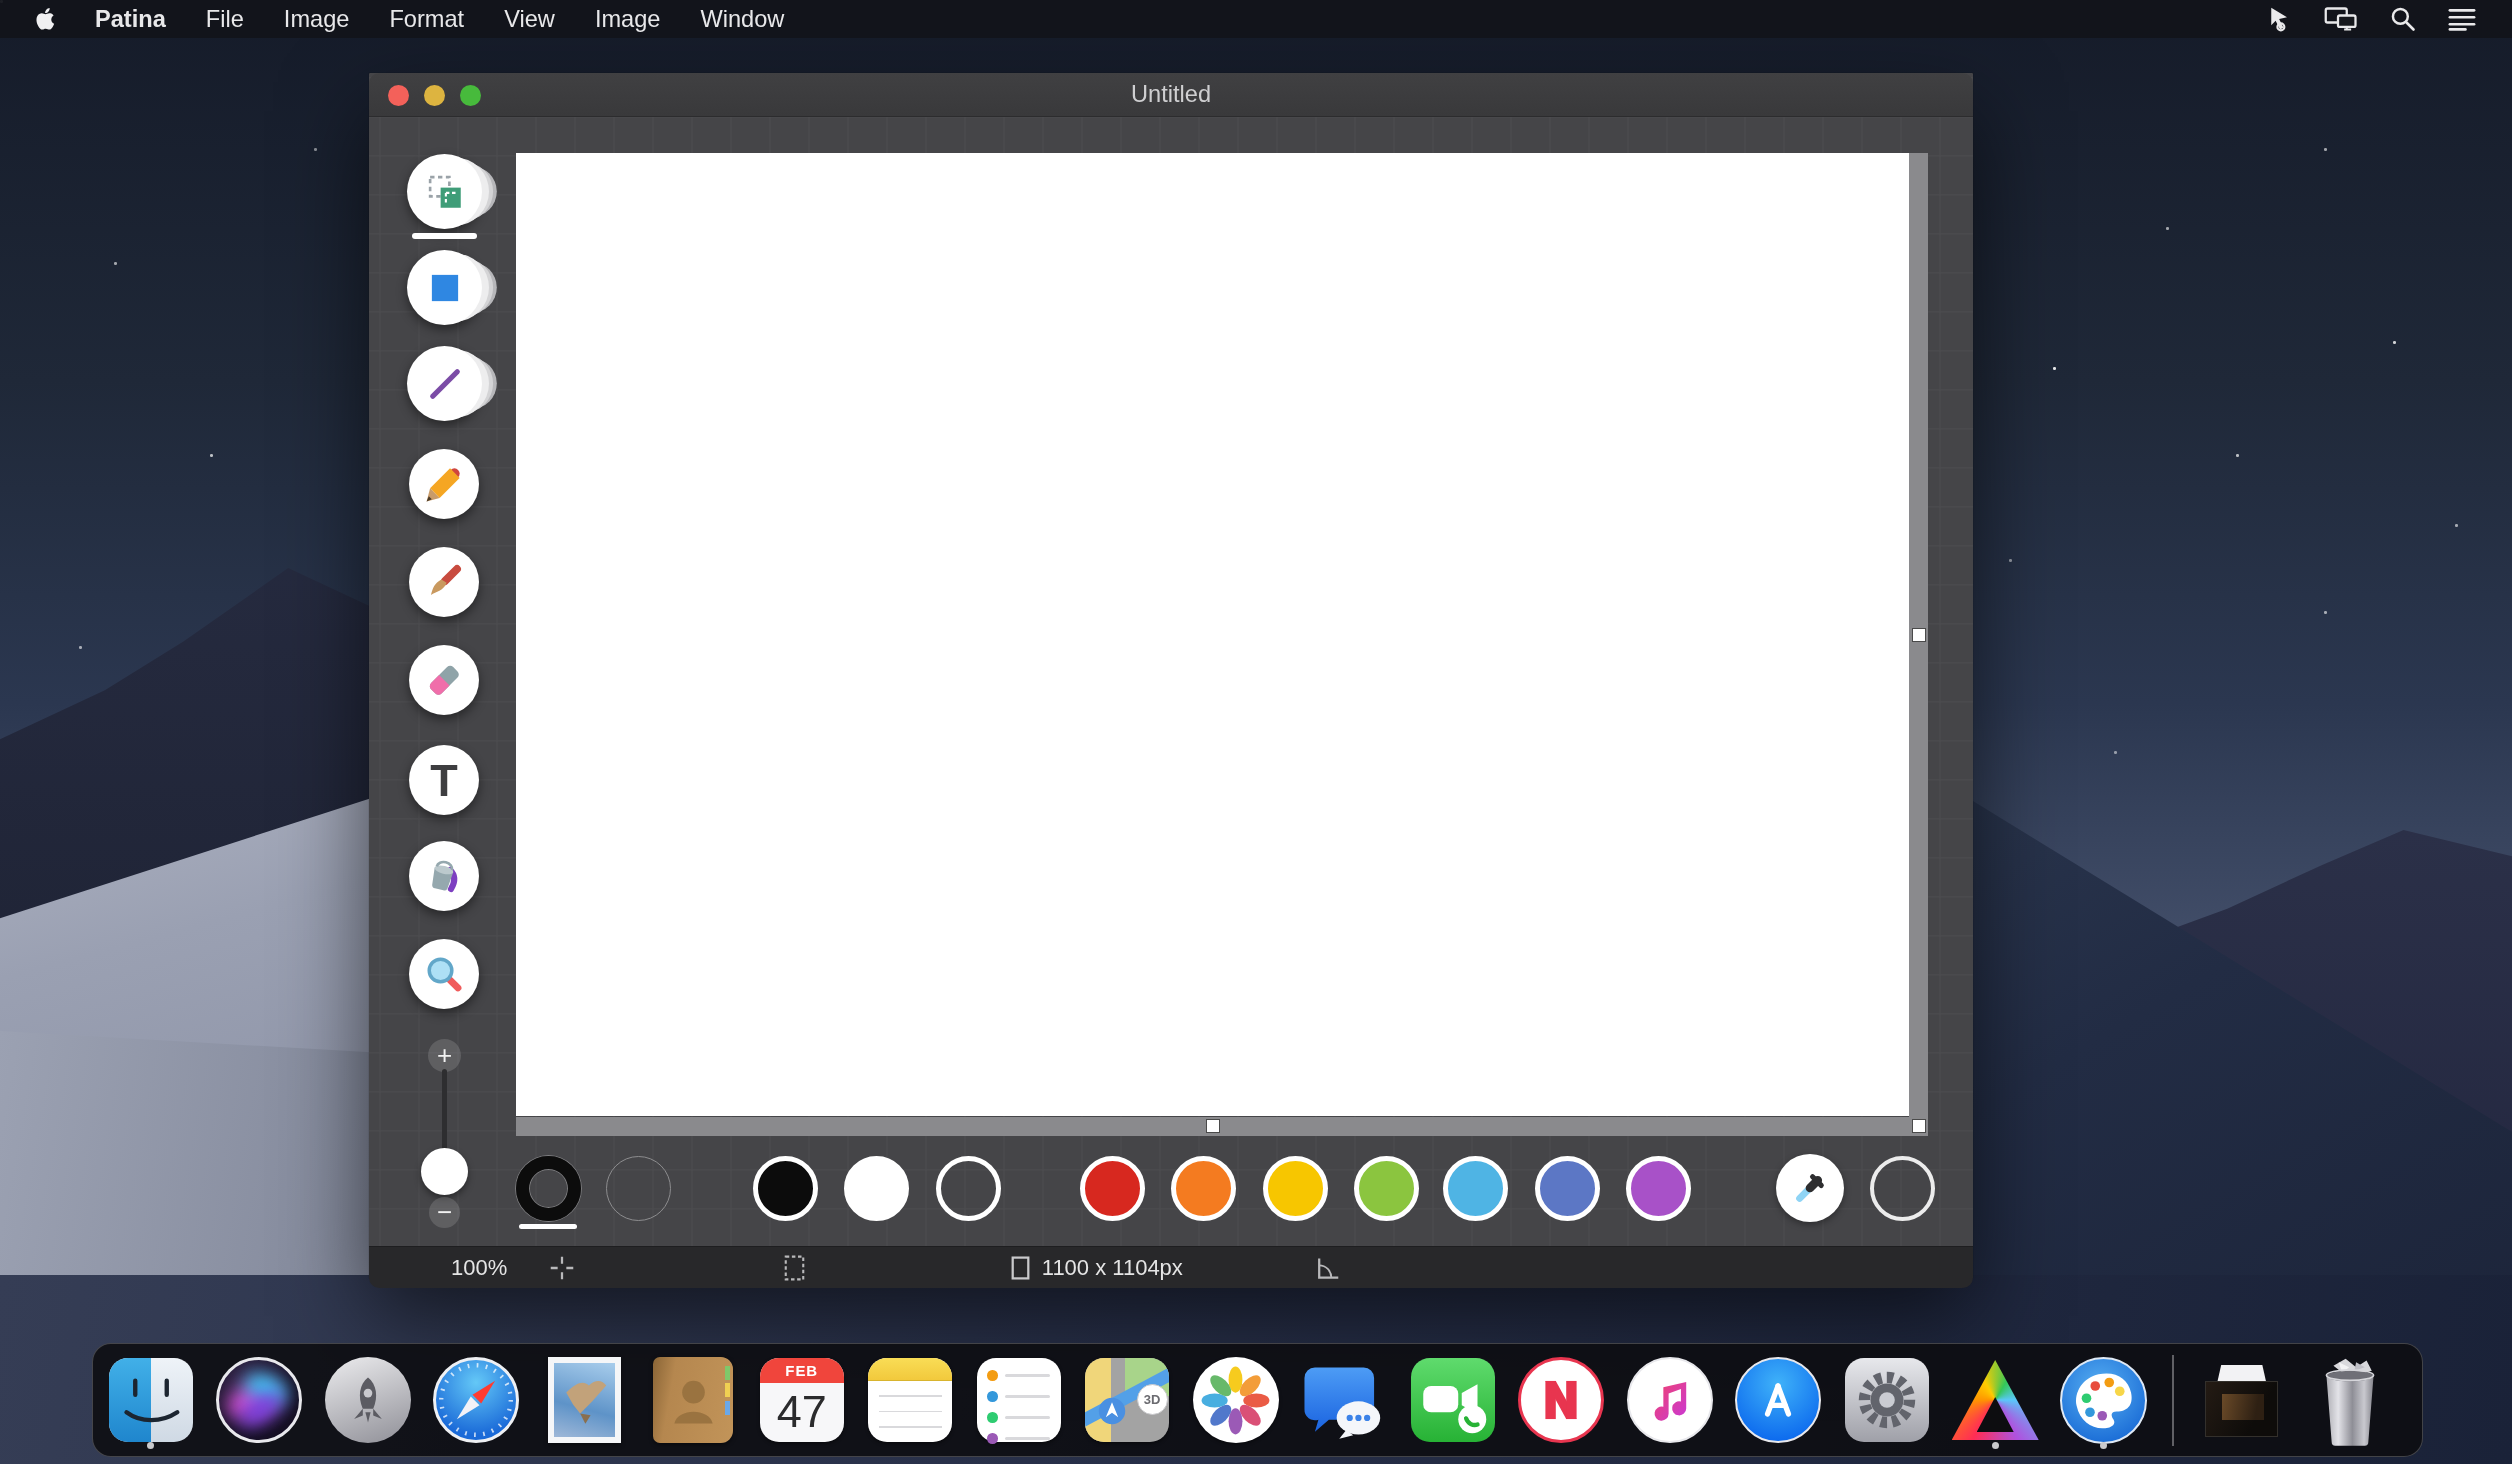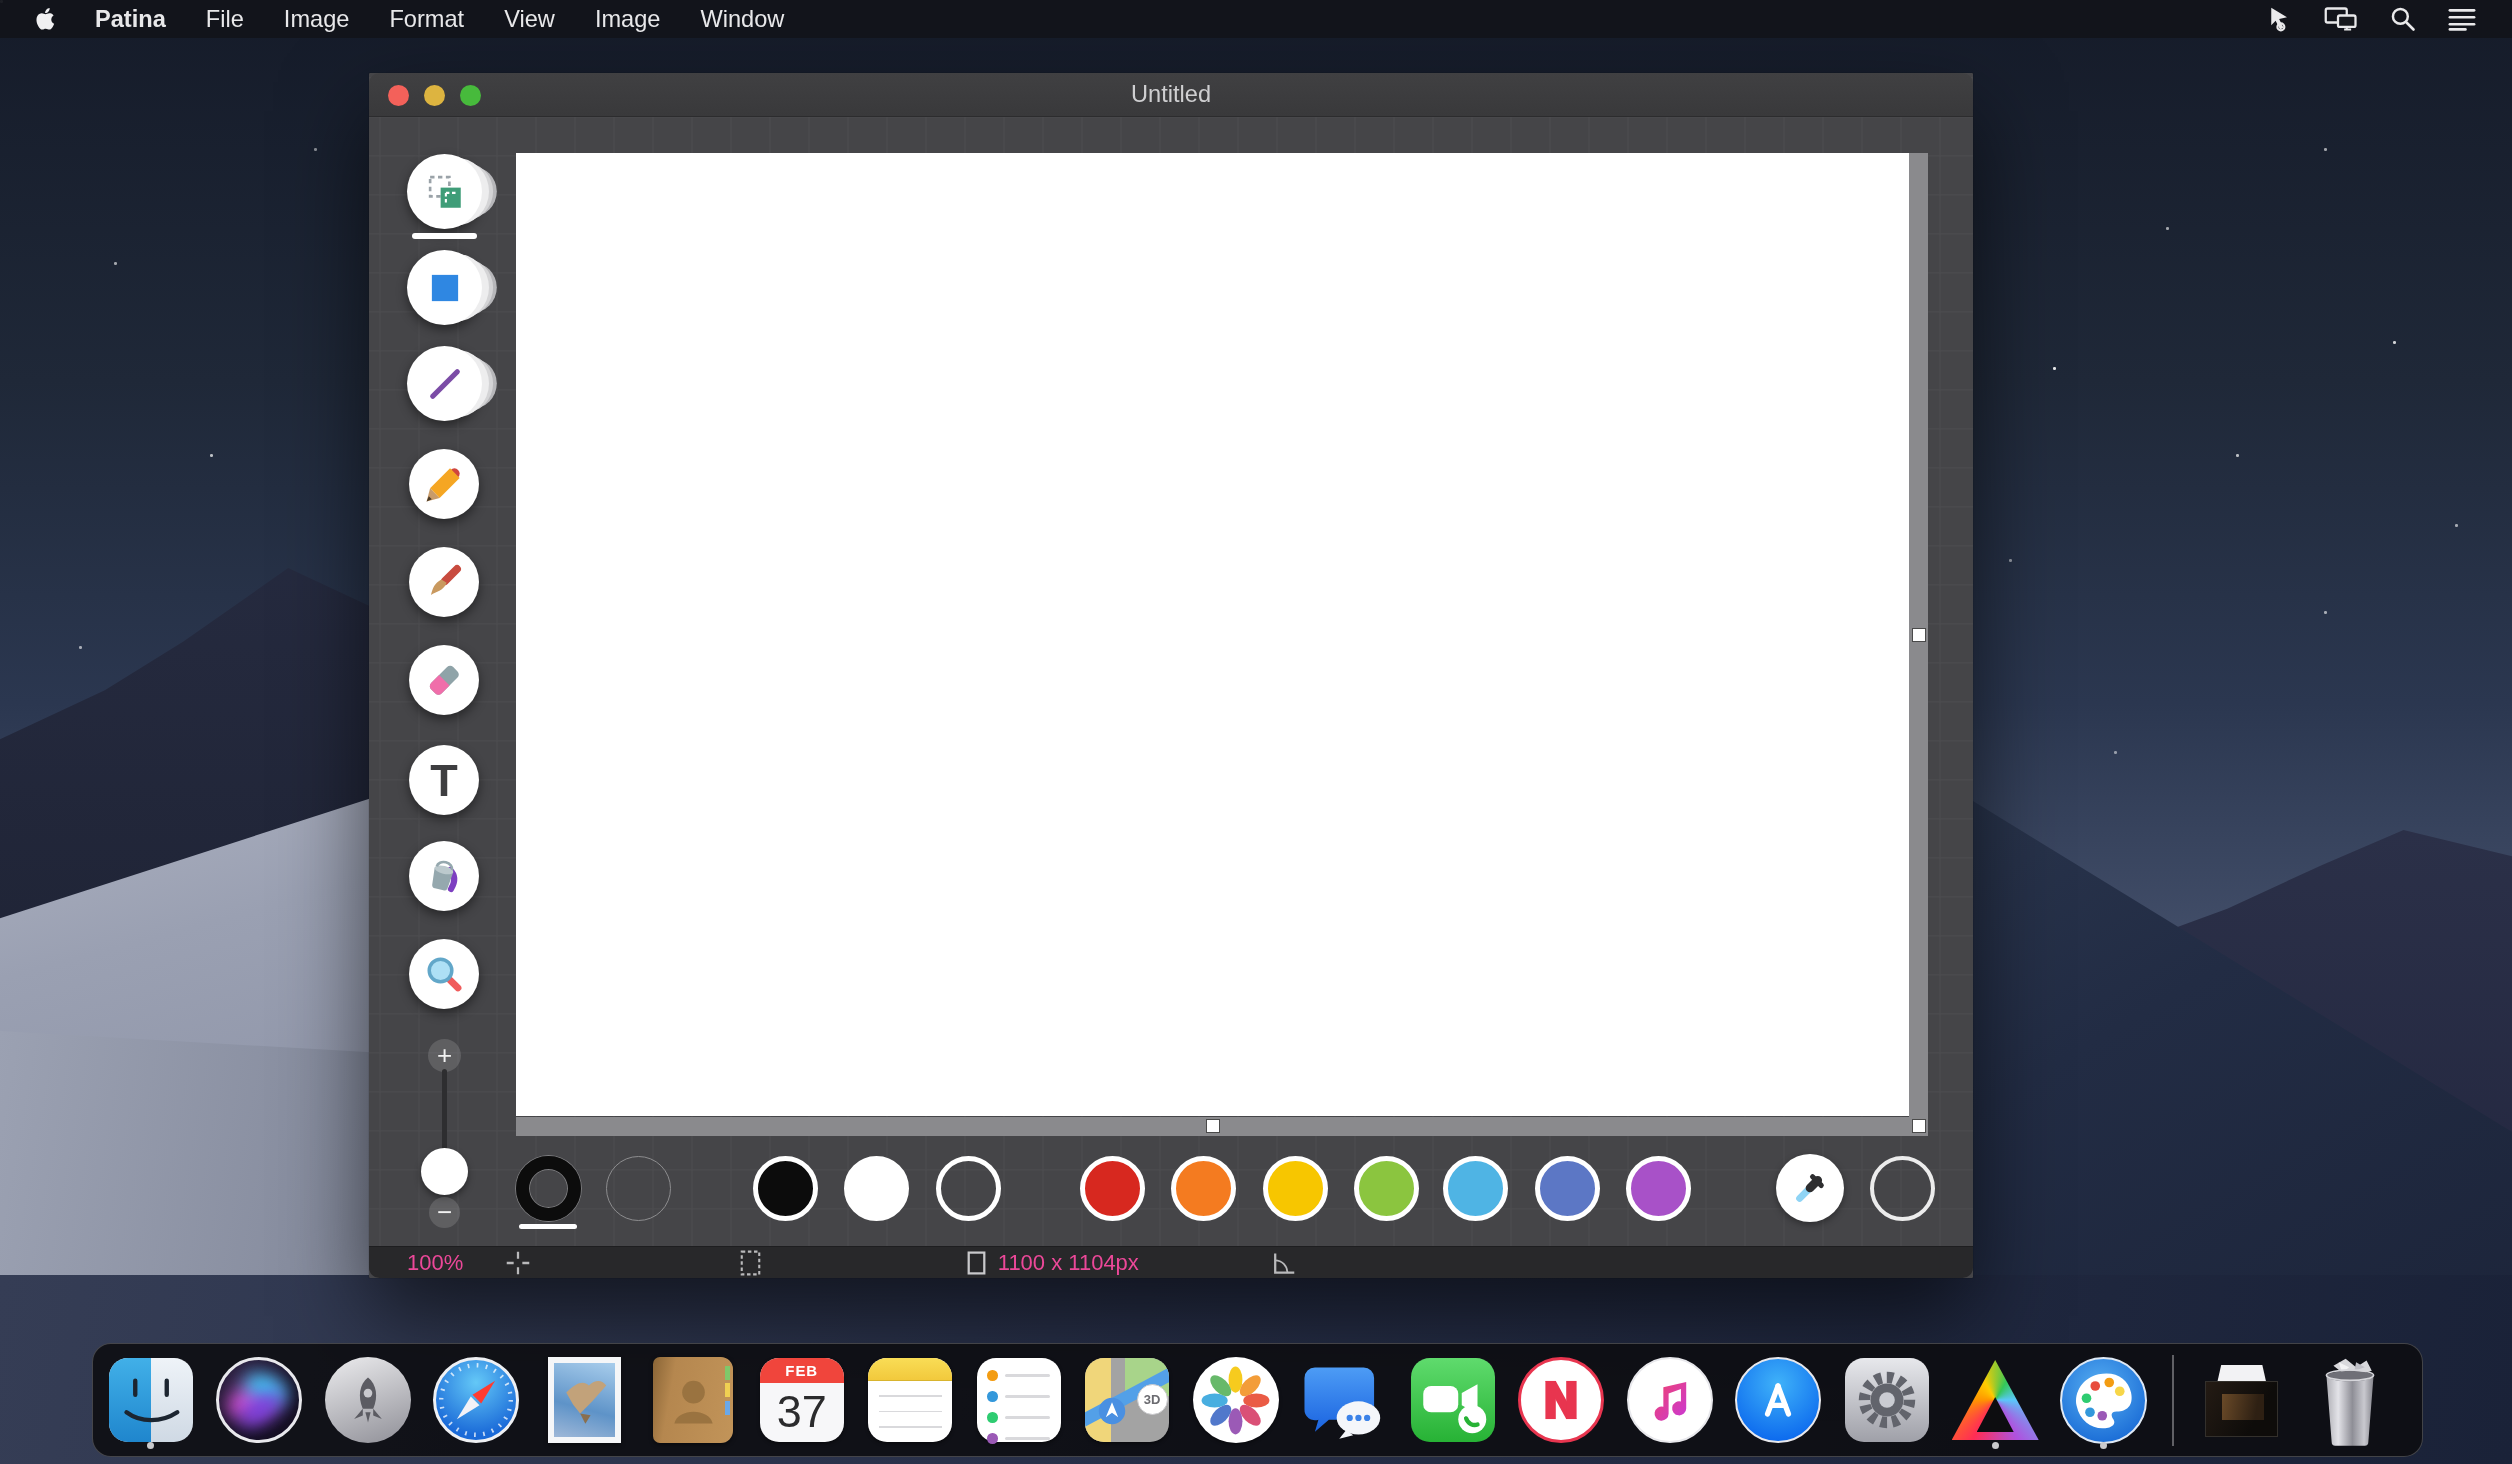--- a/index.html
+++ b/index.html
@@ -83,23 +83,23 @@
   
   .sw { position:absolute; top:1083px; width:65px; height:65px; border-radius:50%; }
   .sw-stroke { border:13px solid #0c0c0c; box-shadow:0 0 0 0.9px #7e7e80, inset 0 0 0 0.9px #7e7e80; background:transparent; }
   .sw-fill { border:1.7px solid #8d8d8f; background:transparent; }
   .sw-b { border:5.2px solid #fff; }
   .sw-underline { position:absolute; left:150px; top:1151px; width:58px; height:5.2px; border-radius:2.6px; background:#fff; }
   .sw-eyed { background:#fff; box-shadow:0 2.6px 7px rgba(0,0,0,.35); display:flex; align-items:center; justify-content:center; }
   .sw-custom { border:4.4px solid #ececec; background:transparent; }
 
   
-  .statusbar { position:absolute; left:0; top:1173px; width:100%; height:32px; background:#28282a;
-    border-top:0.9px solid #1e1e20; border-radius:0 0 10.5px 10.5px; color:#ec4899; font-size:22px;
-    display:flex; align-items:center; }
+  .statusbar { position:absolute; left:0; top:1173px; width:100%; height:42px; background:#28282a;
+    border-top:0.9px solid #1e1e20; border-radius:0 0 10.5px 10.5px; color:#e5e5e5; font-size:22px;
+    display:flex; align-items:center;padding-left:44px; }
   .sb-zoom { margin-left:38px; }
   .sb-ic { display:flex; align-items:center; }
 
   
   .dock { position:absolute; left:92px; top:1343px; width:2331px; height:114px; border-radius:19px;
     background:rgba(13,13,16,.88); border:0.9px solid rgba(255,255,255,.22);
     display:flex; align-items:center; padding:0 12.2px; gap:17.5px; z-index:60; }
   .ditem { position:relative; width:91px; height:100px; display:flex; align-items:center; justify-content:center; flex:none; }
   .running::after { content:''; position:absolute; left:50%; bottom:0.9px; width:7px; height:7px; margin-left:-3.5px;
     border-radius:50%; background:#c9c9cc; }
@@ -429,21 +429,21 @@
       <svg class="abs" style="left:15.7px;top:15.7px;" width="49" height="54" viewBox="0 0 56 62">
         <circle cx="28" cy="22" r="13" fill="#9a7340"></circle>
         <path d="M6 58 C10 40 46 40 50 58 Z" fill="#9a7340"></path>
       </svg>
     </div>
   </div>
 
   <div class="ditem">
     <div class="ic-cal rsq">
       <div class="cal-top">FEB</div>
-      <div class="cal-day">37</div>
+      <div class="cal-day">47</div>
     </div>
   </div>
 
   <div class="ditem">
     <div class="ic-notes rsq">
       <div class="notes-top"></div>
       <div class="nline"></div>
         <div class="nline"></div>
         <div class="nline"></div>
     </div>

